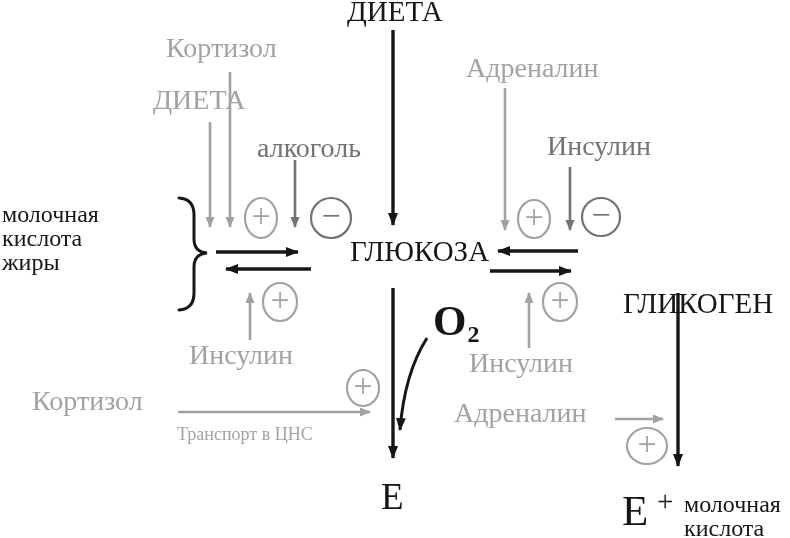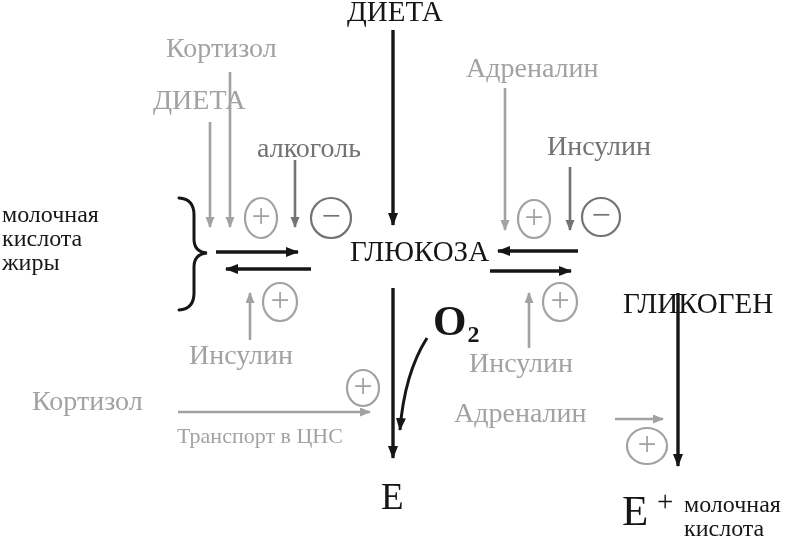--- a/index.html
+++ b/index.html
@@ -103,21 +103,21 @@
   </div>
 
   <div class="lbl light fs-horm" style="left:166px;top:34px;">Кортизол</div>
   <div class="lbl light fs-horm" style="left:153px;top:86px;">ДИЕТА</div>
   <div class="lbl mid fs-horm" style="left:257px;top:134px;">алкоголь</div>
   <div class="lbl light fs-horm" style="left:466px;top:54px;">Адреналин</div>
   <div class="lbl mid fs-horm" style="left:547px;top:132px;">Инсулин</div>
   <div class="lbl light fs-horm" style="left:189px;top:341px;">Инсулин</div>
   <div class="lbl light fs-horm" style="left:469px;top:349px;">Инсулин</div>
   <div class="lbl light fs-horm" style="left:32px;top:387px;">Кортизол</div>
-  <div class="lbl light" style="left:177px;top:425px;font-size:22px;">Транспорт в ЦНС</div>
+  <div class="lbl light" style="left:177px;top:425px;font-size:18px;">Транспорт в ЦНС</div>
   <div class="lbl light fs-horm" style="left:454px;top:399px;">Адреналин</div>
 
   <div class="lbl ink" style="left:433px;top:299px;font-size:43px;font-weight:bold;"><span>O</span><span class="sub2">2</span></div>
 
   <div class="lbl ink" style="left:381px;top:478px;font-size:37px;">Е</div>
 
   <div class="lbl ink" style="left:622px;top:489px;font-size:43px;">Е</div>
   <div class="lbl ink" style="left:657px;top:487px;font-size:29px;">+</div>
   <div class="lbl ink stack2" style="left:684px;top:492px;font-size:24px;">
     <div>молочная</div>

